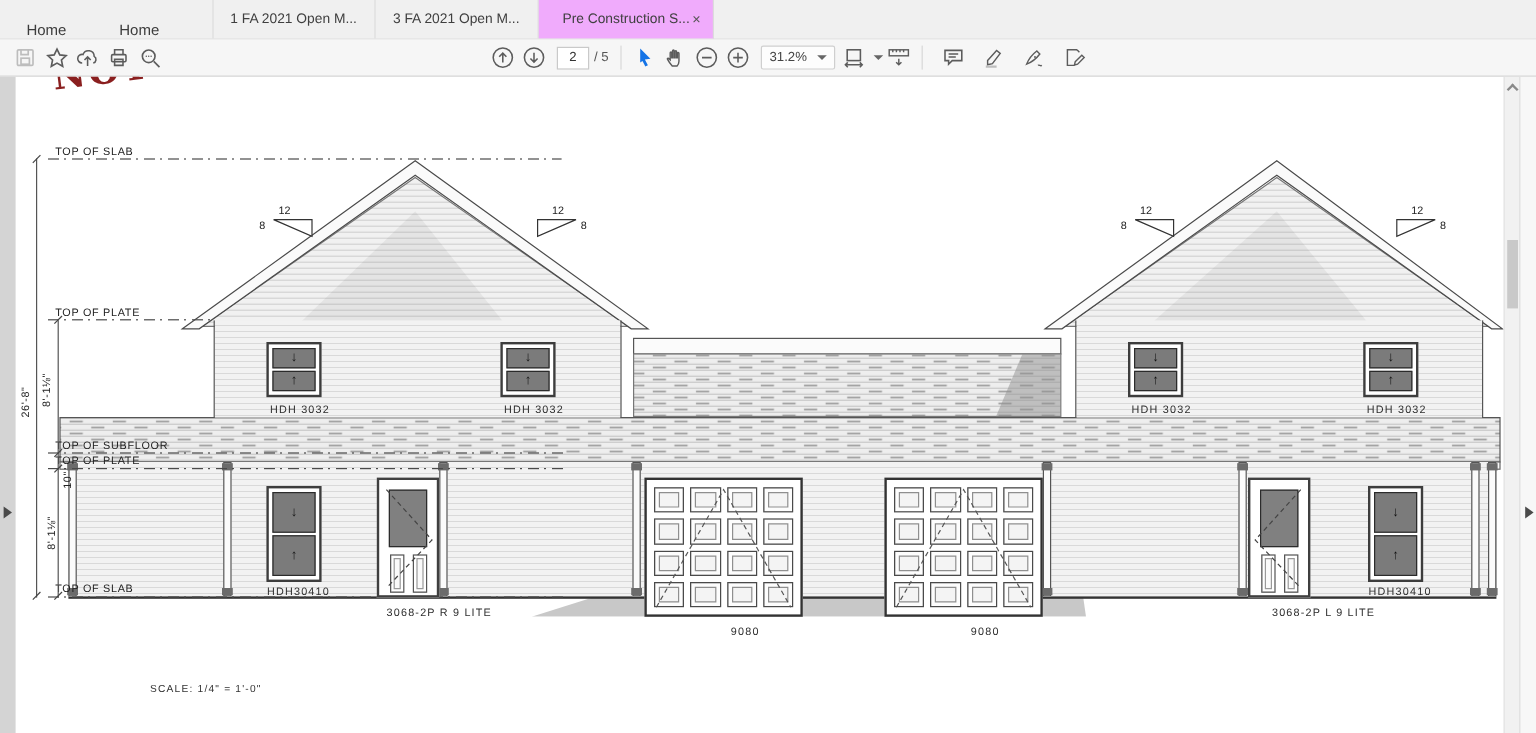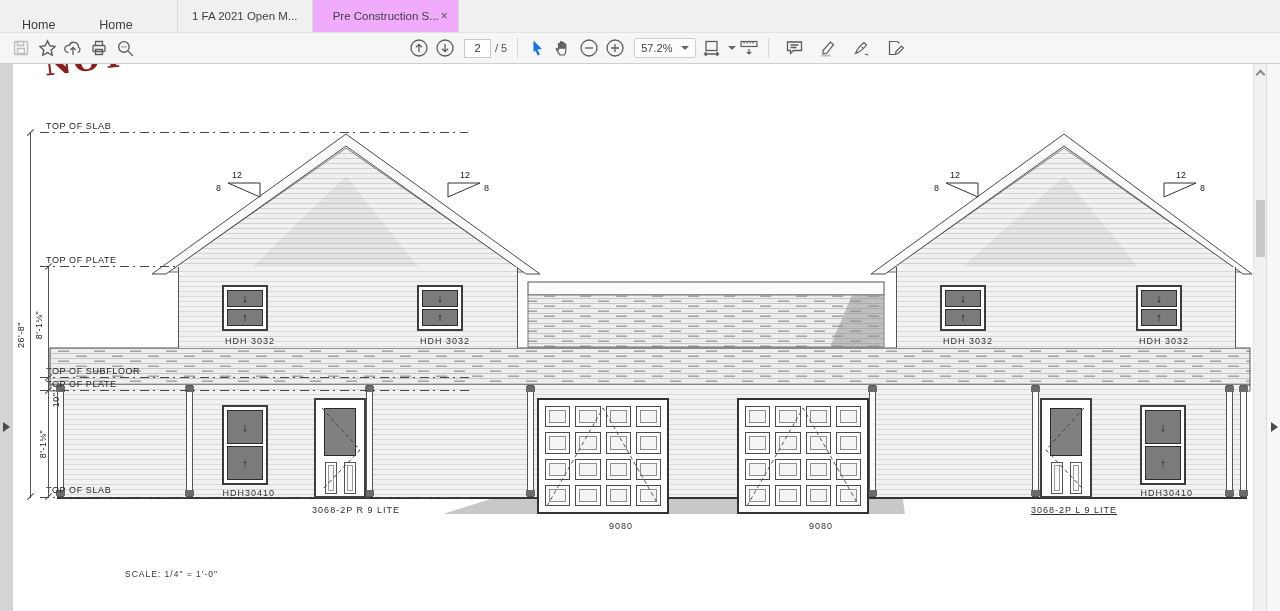--- a/index.html
+++ b/index.html
@@ -104,20 +104,23 @@
   <div class="apptab">
       <span>Home</span>
     </div>
   <div class="apptab">
       <span>Home</span>
     </div>
   <div class="doctabs">
     <div class="doctab">
         <span>1 FA 2021 Open M...</span>
       </div>
+    <div class="doctab">
+        <span>3 FA 2021 Open M...</span>
+      </div>
     <div class="doctab active">
       <span>Pre Construction S...</span>
       <span class="tab-close">×</span>
     </div>
   </div>
 </div>
 
 <div class="toolbar">
   <div style="width:8px"></div>
   <div class="tbtn">
@@ -209,21 +212,21 @@
     </div>
   <div class="tbtn">
       <span>
     <svg width="20" height="20" viewBox="0 0 20 20" stroke="#5c5c5c" fill="none" stroke-width="1.3">
           <circle cx="10" cy="10" r="8"></circle>
           <path d="M6 10h8M10 6v8"></path>
         </svg>
       </span>
     </div>
   <div class="zoombox">
-    <span class="zval">57.2%</span>
+    <span class="zval">31.2%</span>
     <span class="caret"></span>
   </div>
   <div class="tbtn" style="width:34px">
       <span>
     <svg width="20" height="18" viewBox="0 0 20 18" stroke="#5c5c5c" fill="none" stroke-width="1.3">
           <rect x="3" y="2.5" width="11" height="9"></rect>
           <path d="M1.5 15h14M3.5 13l-2 2 2 2M13.5 13l2 2-2 2"></path>
         </svg>
       </span>
       <span class="caret"></span>
@@ -419,22 +422,22 @@
       </svg>
   </div>
   <div class="door" style="left:1040px; top:334px;">
     <div class="glass"></div>
     <div class="panel" style="left:9px;"></div>
     <div class="panel" style="left:28px;"></div>
     <svg width="48" height="96" viewBox="0 0 48 96">
         <polyline points="42,8 4,50 42,90" fill="none" stroke="#444" stroke-width="1" stroke-dasharray="4 3"></polyline>
       </svg>
   </div>
-  <div class="tag" style="left:260px; top:441px; width:140px;">3068-2P R 9 LITE</div>
-  <div class="tag" style="left:977px; top:441px; width:140px;text-decoration:underline;">3068-2P L 9 LITE</div>
+  <div class="tag" style="left:270px; top:441px; width:140px;">3068-2P R 9 LITE</div>
+  <div class="tag" style="left:1006px; top:441px; width:140px;">3068-2P L 9 LITE</div>
 
   <div class="garage" style="left:537px; top:334px;">
     <div class="gp"></div>
       <div class="gp"></div>
       <div class="gp"></div>
       <div class="gp"></div>
     <div class="gp"></div>
       <div class="gp"></div>
       <div class="gp"></div>
       <div class="gp"></div>

